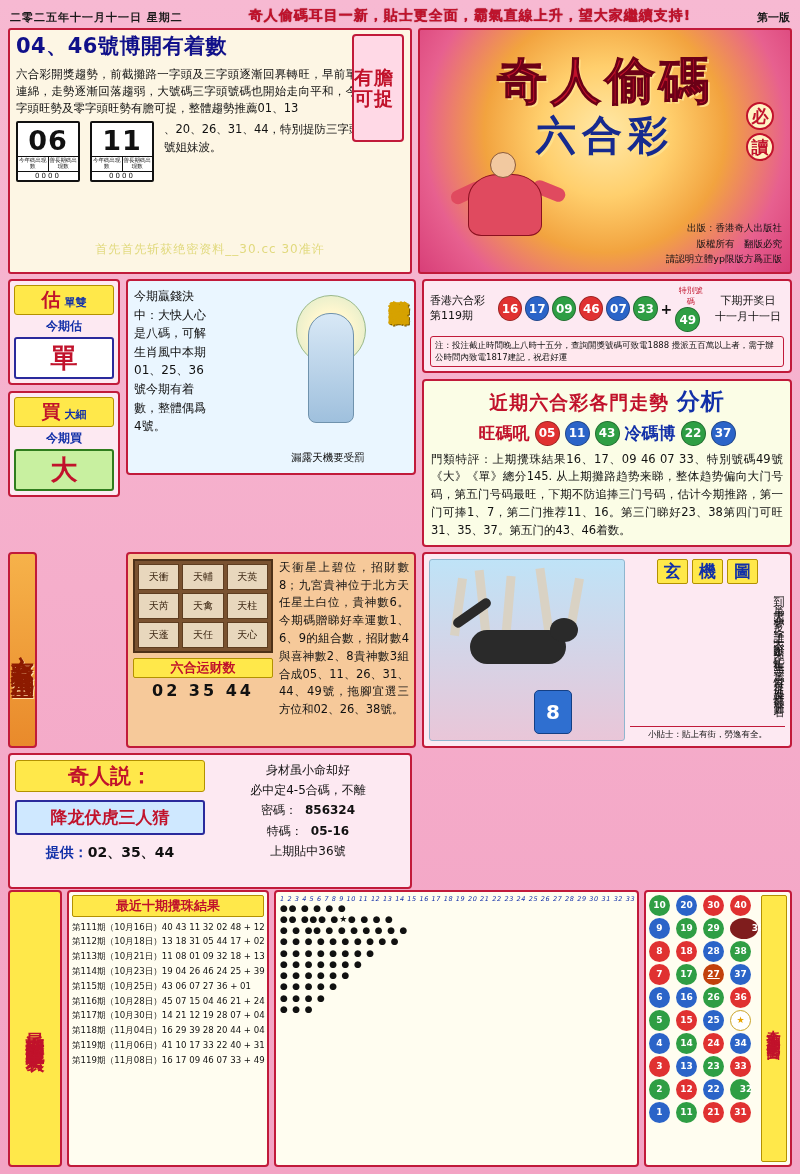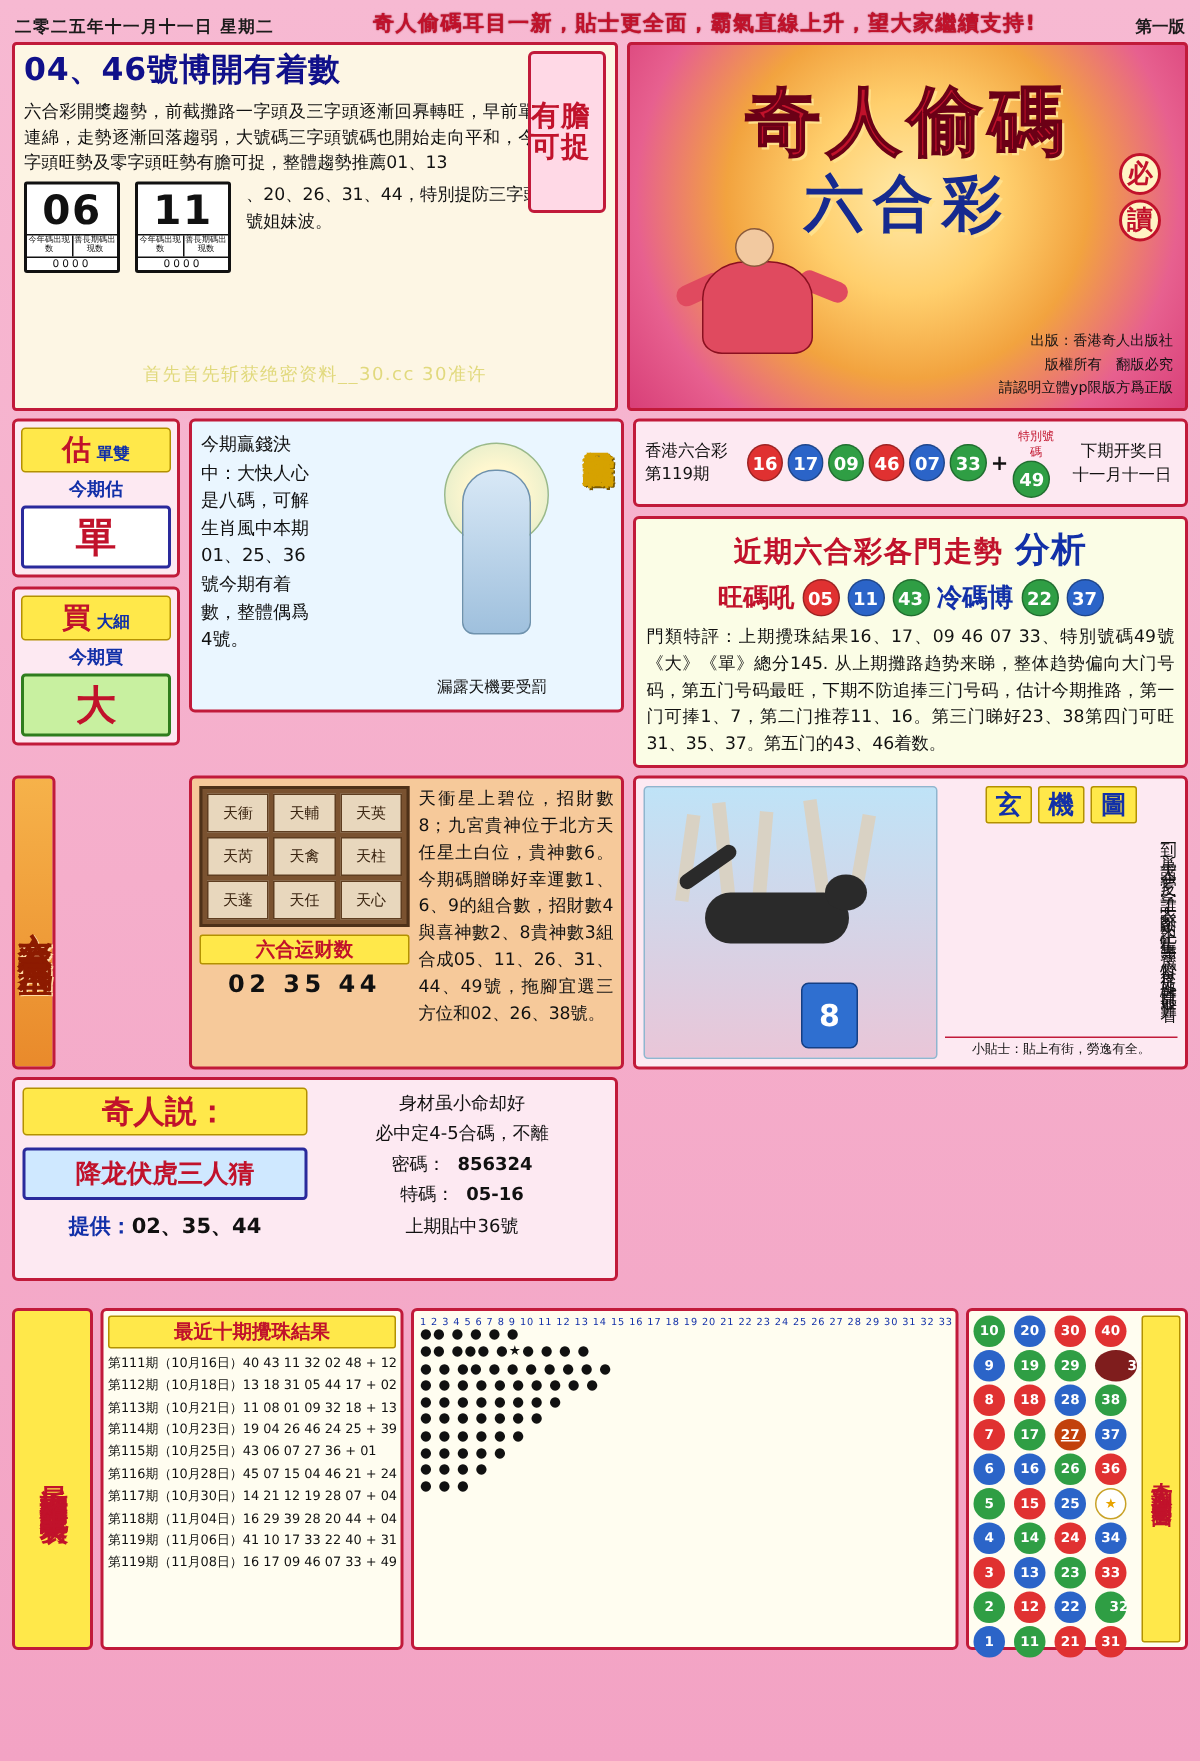--- a/index.html
+++ b/index.html
@@ -270,38 +270,39 @@
   }
   .saying-provide { font-size:14px; font-weight:bold; color:#1230a8; margin-top:9px; text-align:center; }
   .saying-provide b { color:#111; }
   .saying-right { flex:1; font-size:12px; line-height:1.7; text-align:center; }
   .saying-right .kv { display:flex; justify-content:center; gap:8px;align-items:flex-end; }
   .saying-right .kv b { font-weight:bold; }
 
   .xuanji2 { flex:1; }
 
   
-  .band5 { display:flex; gap:5px; margin-top:18px; align-items:stretch; height:228px; }
+  .band5 { display:flex; gap:5px; margin-top:1px; align-items:stretch; height:277px; }
   .bl-title {
     width:54px; background:#ffe84a; border:2px solid #c11a3a; border-radius:4px;
     color:#c1122b; font-weight:bold; font-size:19px; line-height:1.05;
     writing-mode:vertical-rl; display:flex; align-items:center; justify-content:center;
     letter-spacing:2px;
   }
   .results {
     width:202px; background:#fffdf0; border:2px solid #c11a3a; border-radius:4px; padding:3px;
   }
   .results h3 {
     margin:0 0 3px 0; font-size:13px; text-align:center; color:#c1122b;
     background:#ffe84a; border:1px solid #b39100; border-radius:2px; padding:1px 0;
   }
   .results .row { font-size:8.6px; line-height:1.72; white-space:nowrap; }
   .dots {
     flex:1; background:#fffdf0; border:2px solid #c11a3a; border-radius:4px; padding:3px 4px;
     overflow:hidden;
+    font-style:italic;
   }
   .dots .hdr { font-size:6.5px; letter-spacing:.6px; color:#1230a8; white-space:nowrap; }
   .dots .dotrow { font-size:9px; letter-spacing:.8px; line-height:1.25; white-space:nowrap; }
   .forecast {
     width:148px; background:#fffdf0; border:2px solid #c11a3a; border-radius:4px;
     padding:3px; display:flex; gap:3px;
   }
   .fc-grid { display:grid; grid-template-columns:repeat(4,1fr); gap:2px; flex:1; align-content:start; }
   .fc-grid .b {
     width:21px; height:21px; border-radius:50%; font-size:9px; color:#fff; font-weight:bold;
@@ -426,20 +427,21 @@
             <div class="ball green">33</div>
             <div class="plus">+</div>
             <div style="text-align:center">
               <div class="special-tag">特別號碼</div>
               <div class="ball green">49</div>
             </div>
           </div>
           <div class="draw-date" style="white-space:pre-line">下期开奖日
 十一月十一日</div>
         </div>
+        <div class="lotto-note">注：投注截止時間晚上八時十五分，查詢開獎號碼可致電1888 攪派五百萬以上者，需于辦公時間內致電1817建記，祝君好運</div>
       </div>
 
       <div class="analysis">
         <div class="an-title">
           <span>近期六合彩各門走勢</span>
           <span class="blue">分析</span>
         </div>
         <div class="an-hot">
           <span class="lbl">旺碼吼</span>
           <span class="ball red">05</span>

